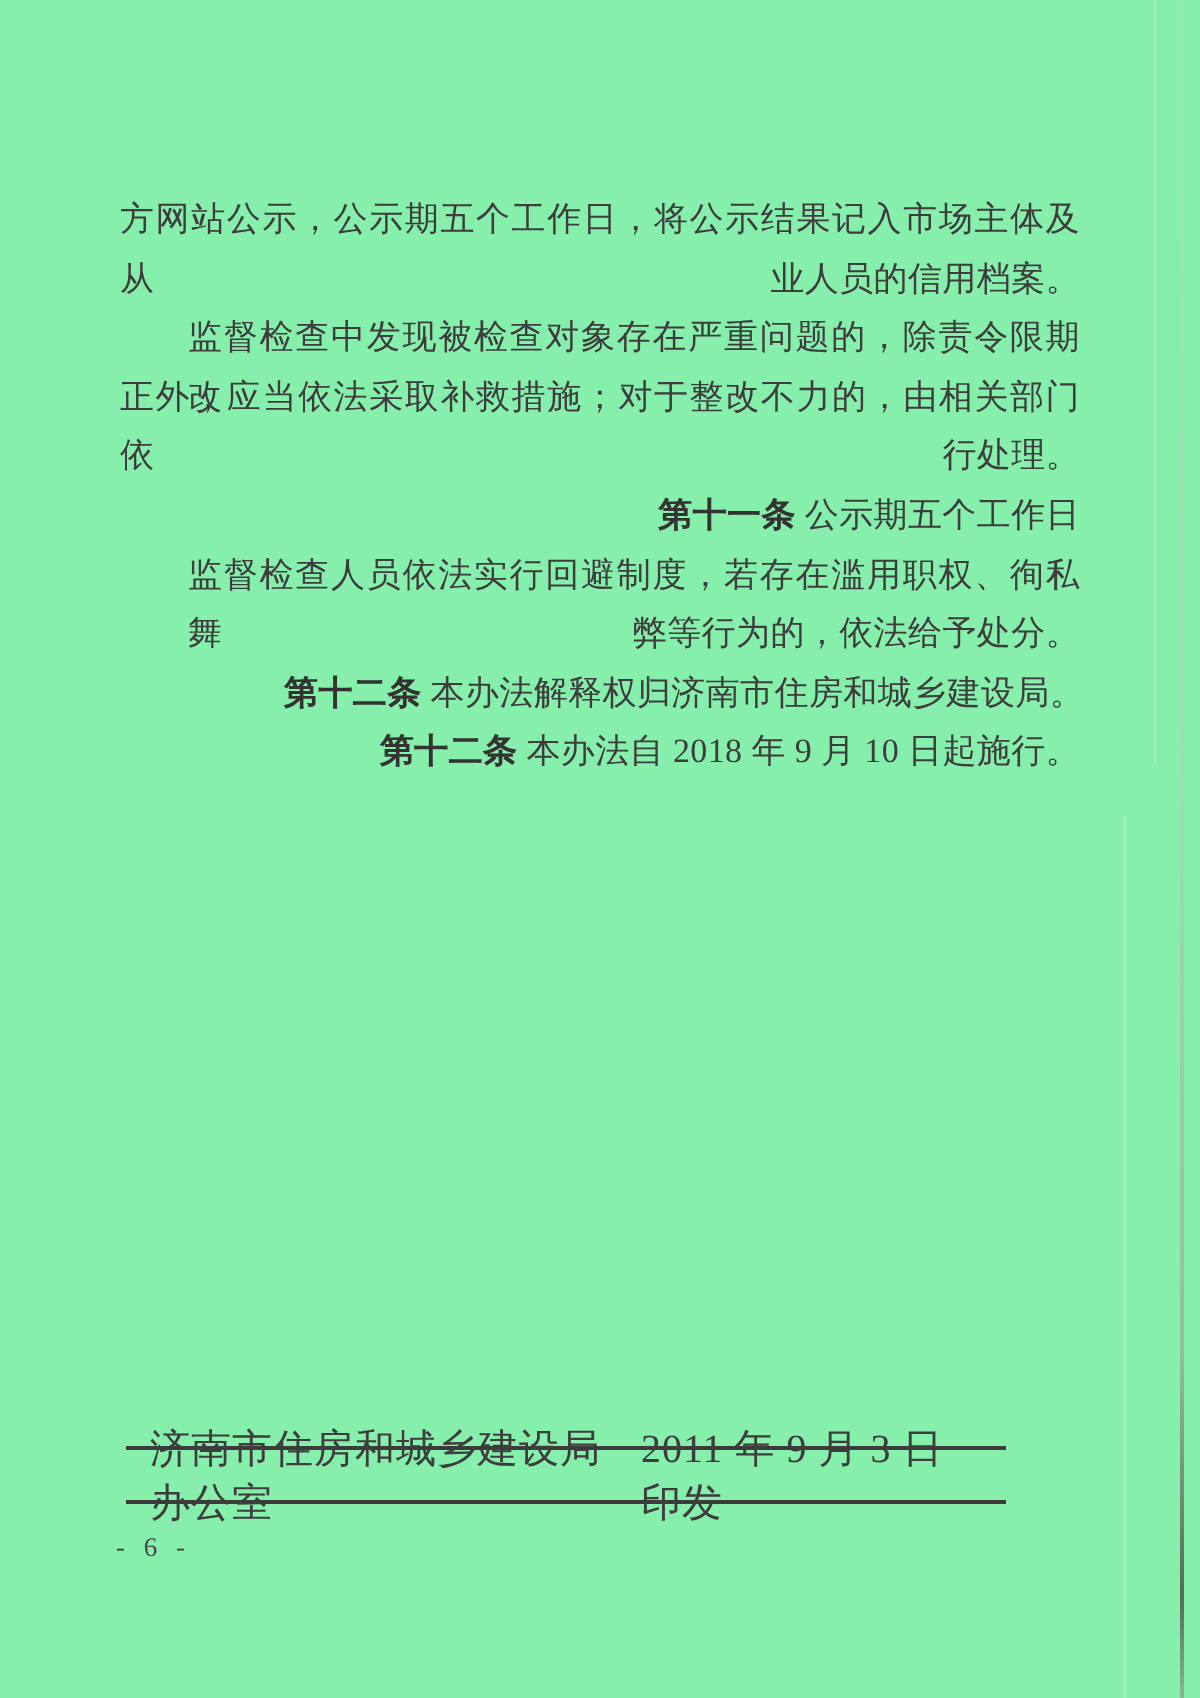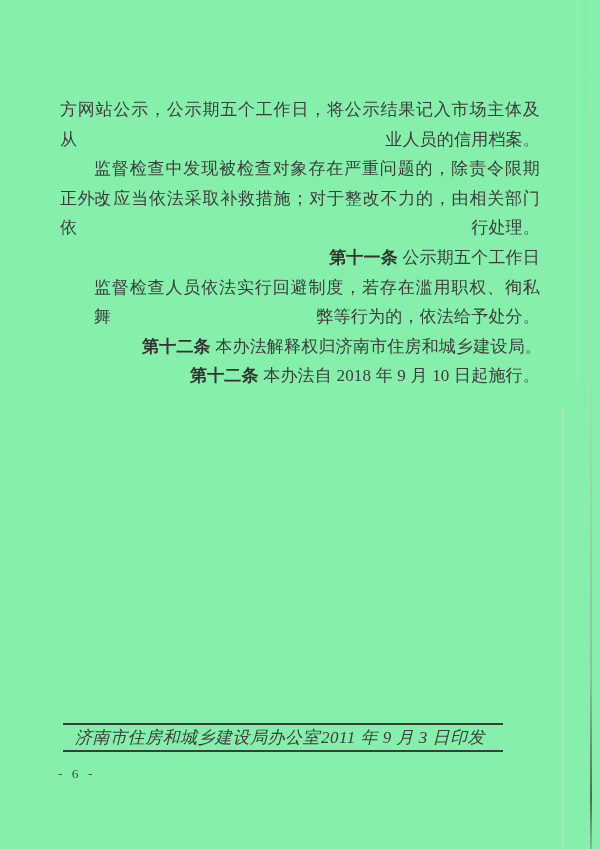--- a/index.html
+++ b/index.html
@@ -93,23 +93,22 @@
     height: 0;
     border-top: 2px solid #3c3c3a;
   }
   .footer-row {
     display: flex;
     justify-content: space-between;
     align-items: center;
     height: 25px;
     padding: 0 18px 0 12px;
     color: #3d3d3d;
-    font-size: 17px;
+    font-size: 20px;
     letter-spacing: 0.5px;
-    font-style: italic;
   }
   .page-number {
     position: absolute;
     left: 58px;
     top: 766px;
     color: #4a4a4a;
     font-size: 13.5px;
     letter-spacing: 3px;
   }
 </style>

